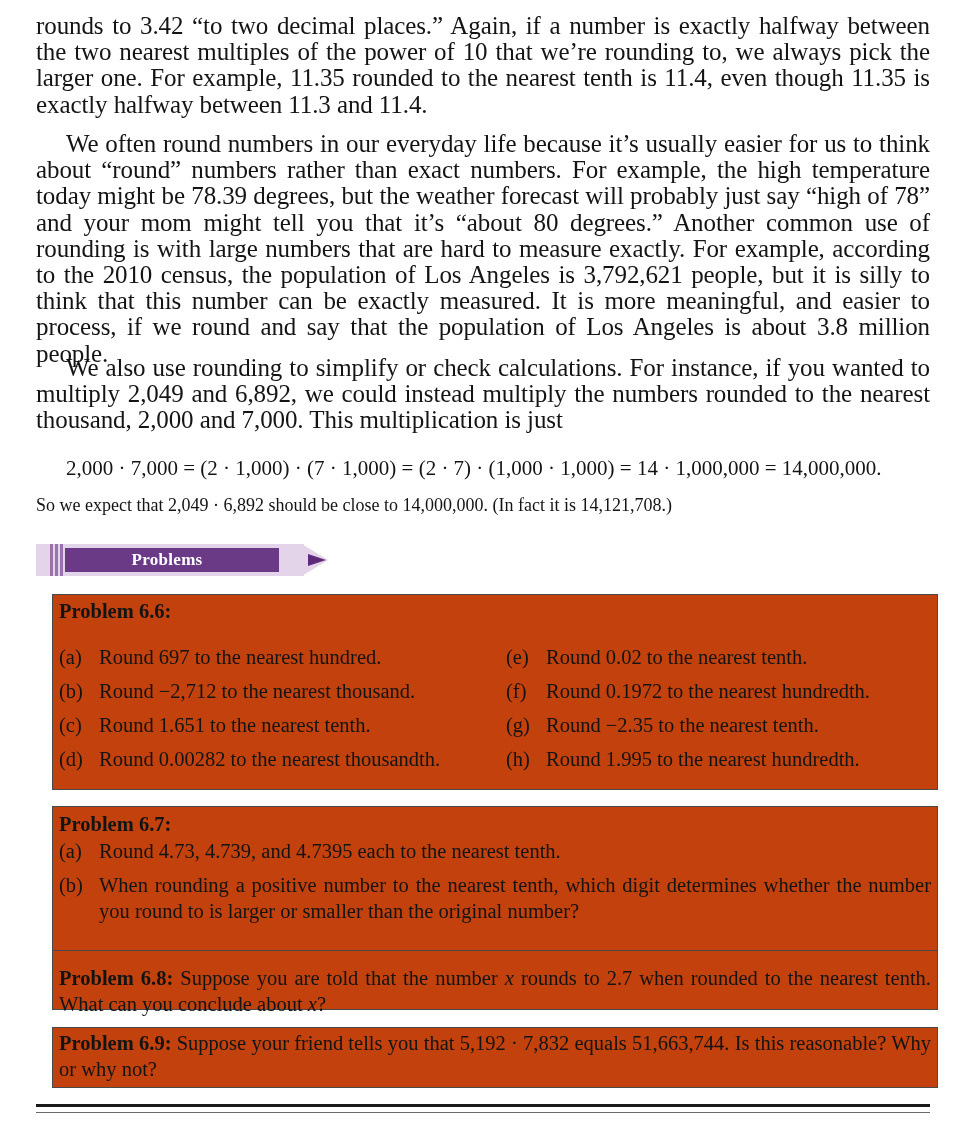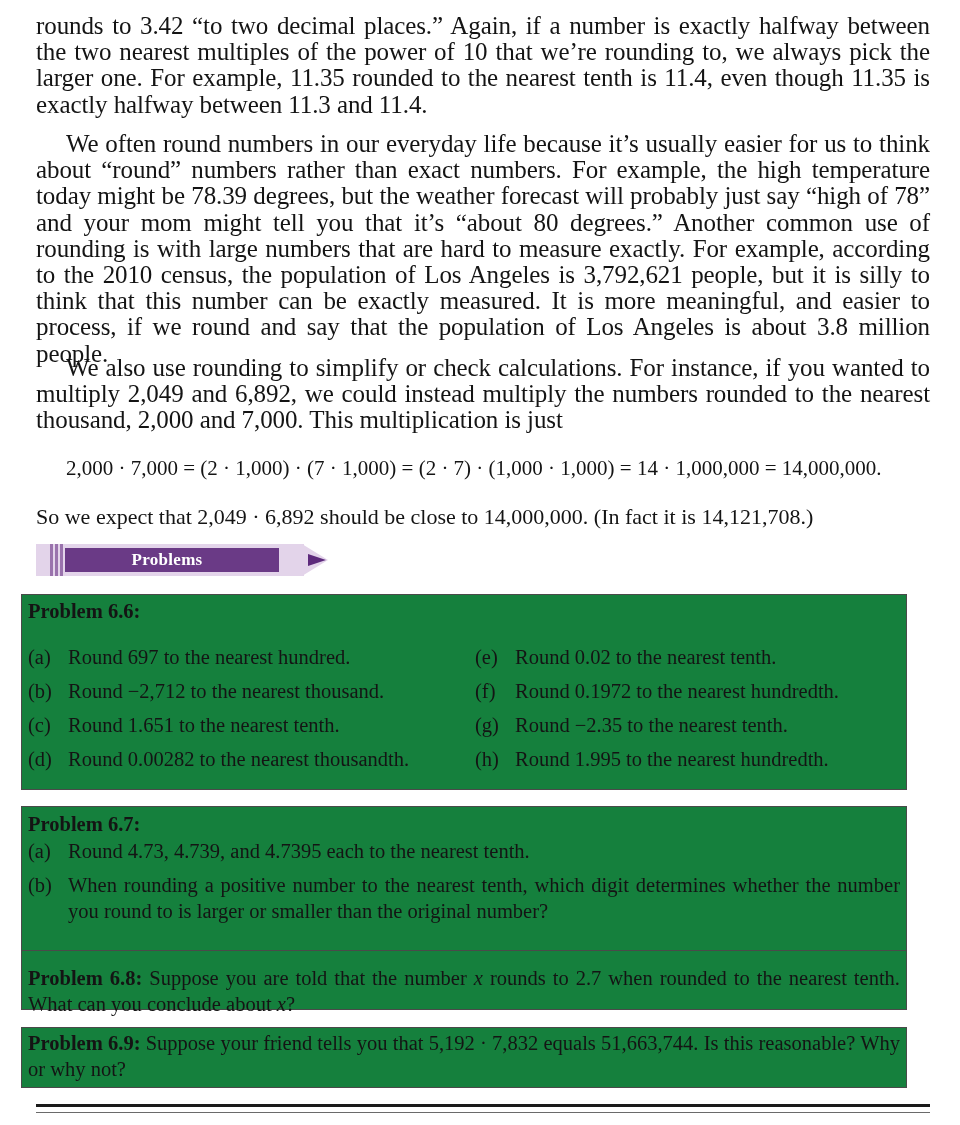--- a/index.html
+++ b/index.html
@@ -13,22 +13,22 @@
       margin: 0; font-size: 25px; line-height: 26.2px;
       text-align: justify; text-align-last: left;
       letter-spacing: -0.1px;
     }
     .indent { text-indent: 30px; }
     .formula {
       position: absolute; left: 66px; top: 455px;
       font-size: 21px; line-height: 26px; white-space: nowrap;
     }
     .conclusion {
-      position: absolute; left: 36px; top: 504px;
-      font-size: 22px; line-height: 26px; white-space: nowrap;
+      position: absolute; left: 36px; top: 492px;
+      font-size: 18px; line-height: 26px; white-space: nowrap;
     }
     
     .pencil { position: absolute; left: 36px; top: 542px; width: 295px; height: 36px; }
     .pencil .body {
       position: absolute; left: 0; top: 2px; width: 268px; height: 32px;
       background: #e3d4ea;
     }
     .pencil .stripe {
       position: absolute; top: 2px; height: 32px; width: 3px; background: #9a73ad;
     }
@@ -46,23 +46,23 @@
       border-top: 16px solid transparent; border-bottom: 16px solid transparent;
       border-left: 26px solid #e3d4ea;
     }
     .pencil .lead {
       position: absolute; left: 272px; top: 12px; width: 0; height: 0;
       border-top: 6px solid transparent; border-bottom: 6px solid transparent;
       border-left: 18px solid #5d2a7c;
     }
     
     .pbox {
-      position: absolute; left: 21px; width: 886px;
+      position: absolute; left: 52px; width: 886px;
       border: 1.5px solid #4a4a4a;
-      background: #15803d;
+      background: #c2410c;
       box-sizing: border-box;
       font-size: 20.5px; line-height: 34px;
       padding: 0 6px;
     }
     .pbox .ptitle { font-weight: bold; }
     .grid66 { display: grid; grid-template-columns: 447px 1fr; column-gap: 0; }
     .item { display: flex; white-space: nowrap; }
     .item .lbl { width: 40px; flex: none; }
     .item67 { display: flex; line-height: 26px; }
     .item67 .lbl { width: 40px; flex: none; }

